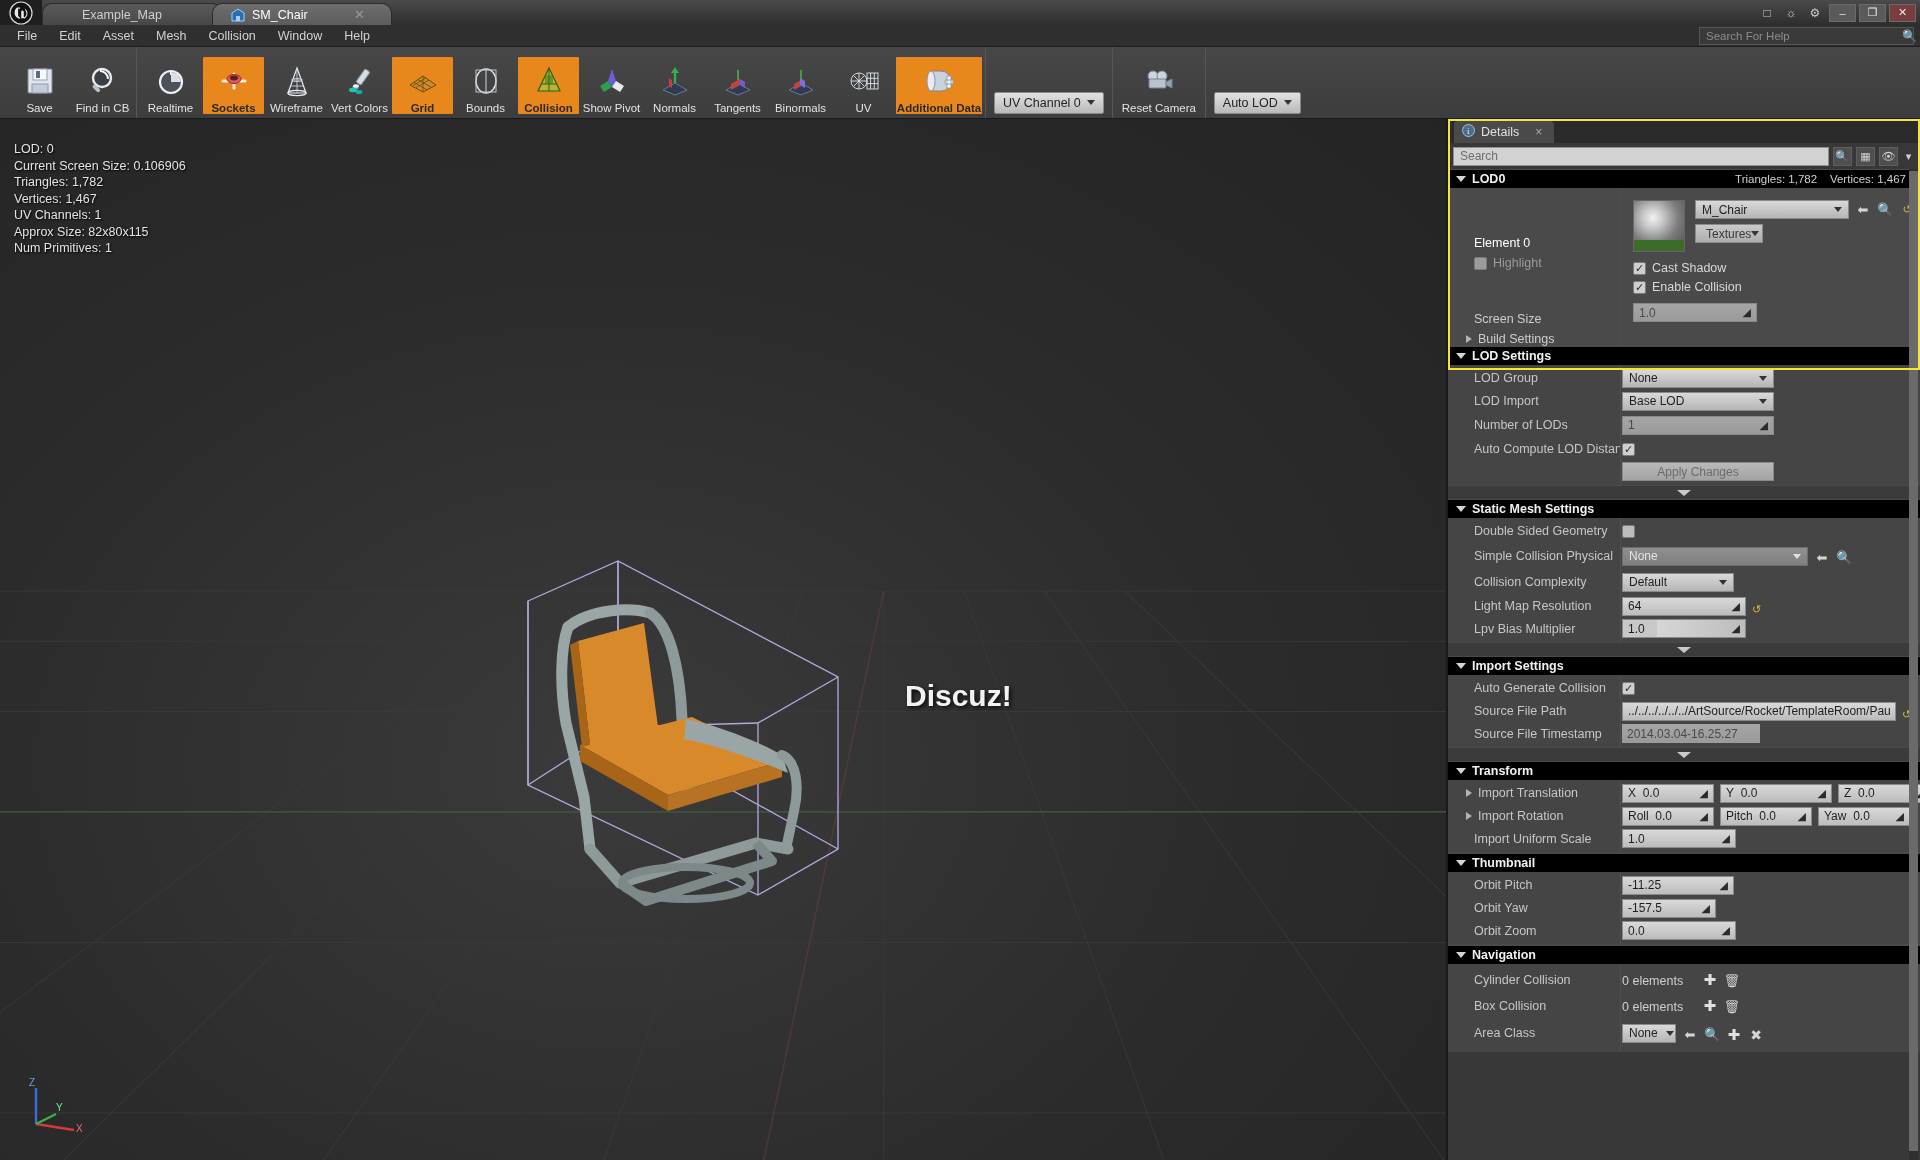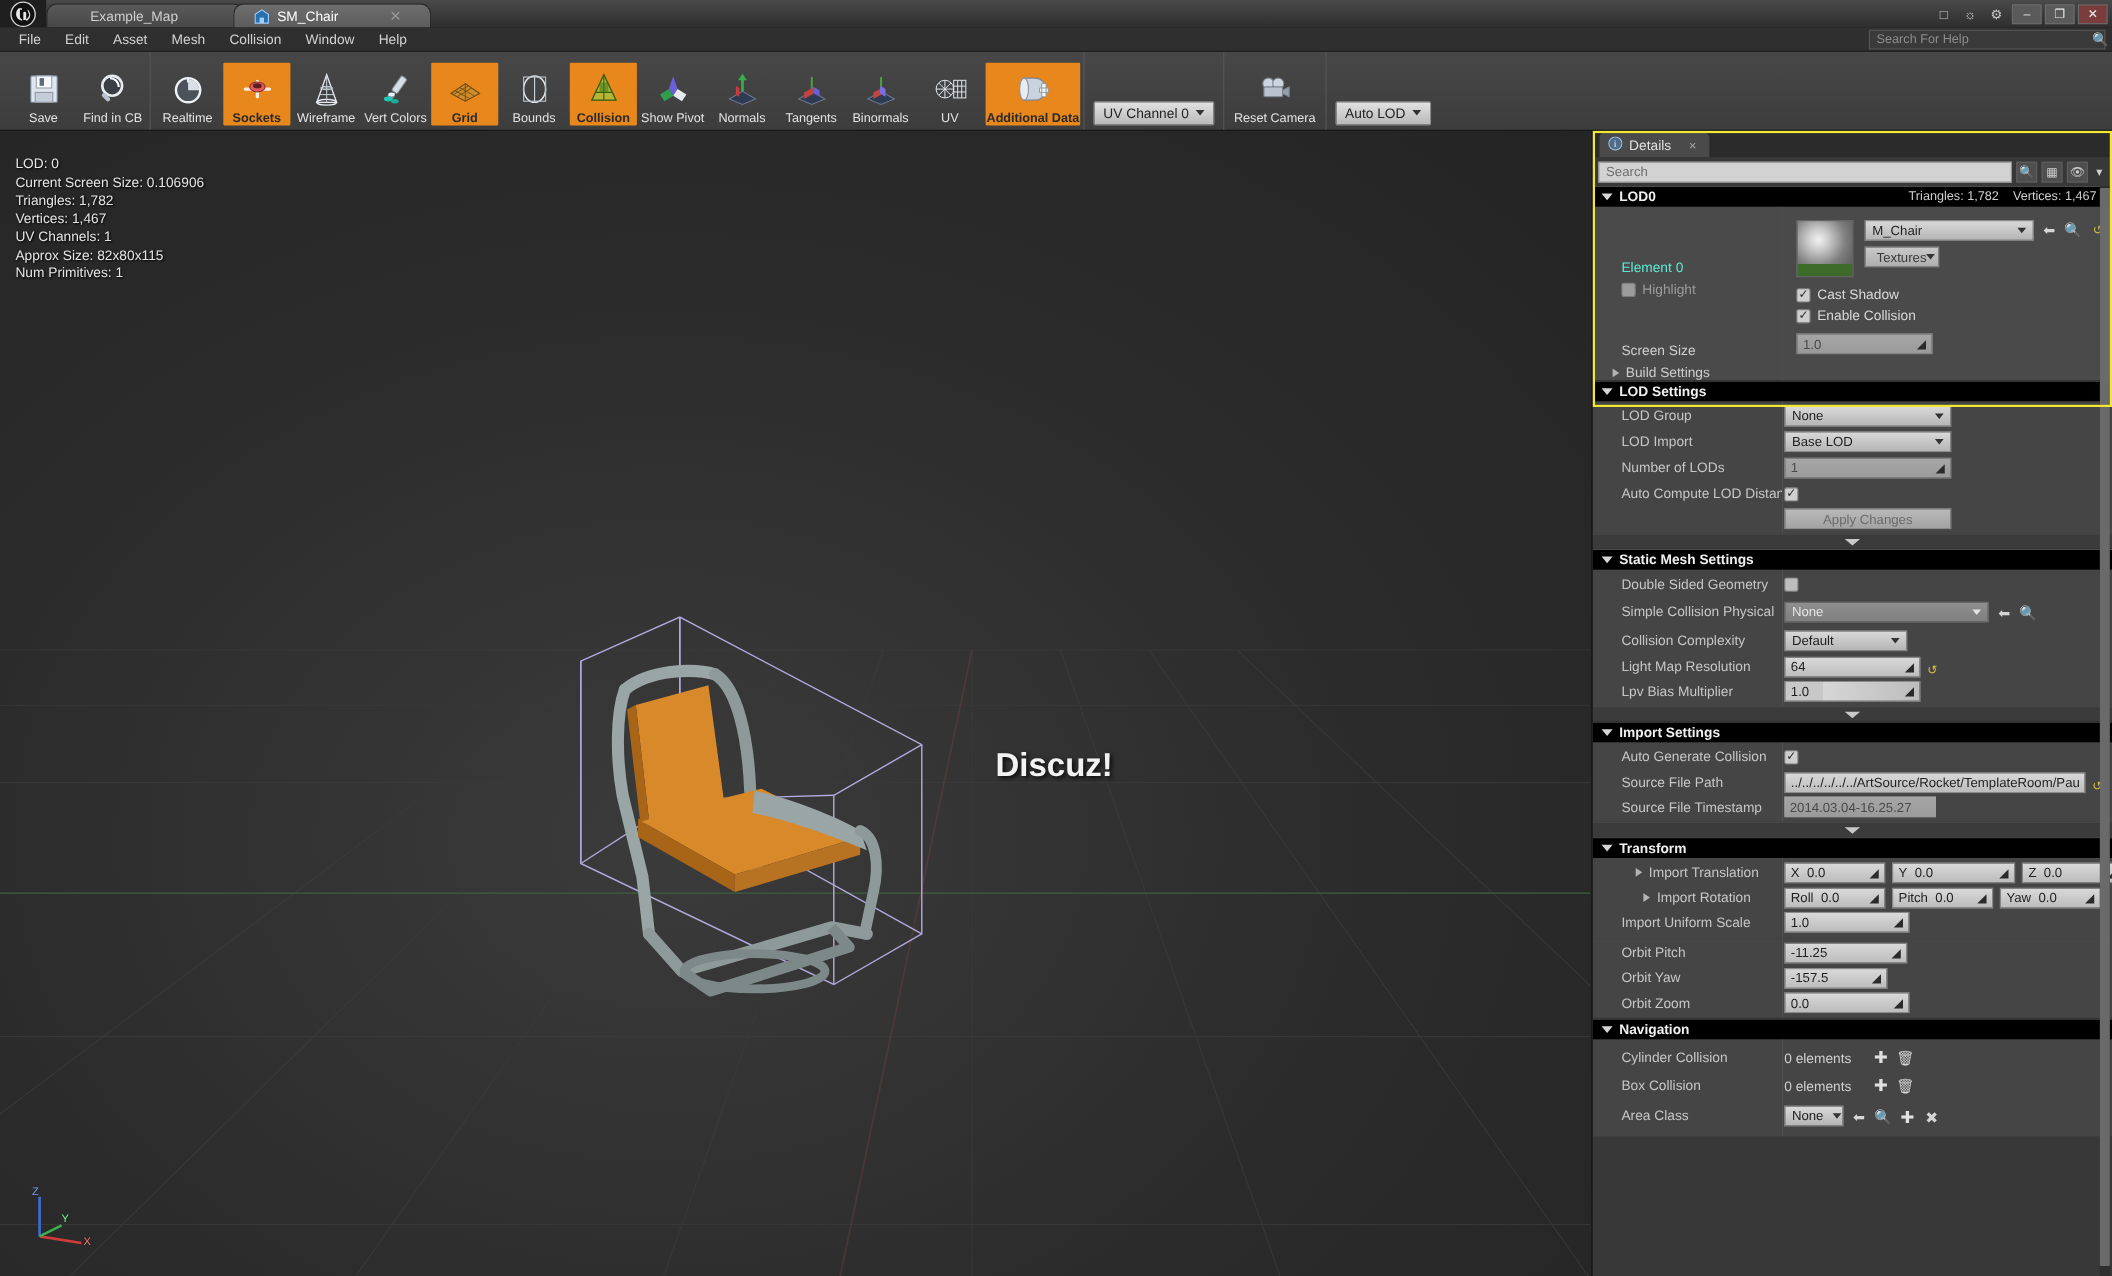--- a/index.html
+++ b/index.html
@@ -151,21 +151,21 @@
   .tri { width:0;height:0;border-left:5px solid transparent;border-right:5px solid transparent;border-top:6px solid #d6d6d6; }
   .tri-right { width:0;height:0;border-top:4.5px solid transparent;border-bottom:4.5px solid transparent;border-left:6px solid #b4b4b4; }
   .row {
     display:flex; align-items:center; min-height: 24px;
     border-bottom: none; font-size: 12.5px;
   }
   .row .lbl {
     width: 172px; flex: 0 0 172px; padding-left: 26px; color: #c6c6c6; font-size: 12.5px;
     white-space: nowrap; overflow: hidden;
   }
-  .row .lbl.indent { padding-left: 18px; display:flex; align-items:center; gap:6px;justify-content:center; }
+  .row .lbl.indent { padding-left: 18px; display:flex; align-items:center; gap:6px; }
   .row .fld { flex: 1 1 auto; display: flex; align-items:flex-end; gap: 6px; padding-left: 2px; }
   .ctl-combo {
     height: 19px; background: linear-gradient(180deg,#d9d9d9,#b5b5b5); border:1px solid #8a8a8a;
     display:flex; align-items:center; padding: 0 6px; font-size: 12px; color: #1f1f1f;
     justify-content: space-between; gap: 8px;
   }
   .ctl-text {
     height: 19px; background: linear-gradient(180deg,#d9d9d9,#bcbcbc); border:1px solid #8a8a8a;
     display:flex; align-items:center; padding: 0 5px; font-size: 12px; color: #1f1f1f;
     justify-content: space-between;
@@ -563,21 +563,21 @@
         <span class="tri"></span>
         <span>LOD0</span>
         <span class="rightinfo">
           <span>Triangles: 1,782</span>
           &nbsp;&nbsp;
           <span>Vertices: 1,467</span>
         </span>
       </div>
       <div style="display:flex;background:#4a4a4a;min-height:148px">
         <div style="width:172px;flex:0 0 172px;padding:48px 0 0 26px">
-          <div style="font-size:12.5px;color:#5eead4">Element 0</div>
+          <div style="font-size:12.5px;color:#ffffff">Element 0</div>
           <div style="display:flex;align-items:center;gap:6px;margin-top:6px">
             <span class="chk off"></span>
             <span style="font-size:12.5px;color:#9b9b9b">Highlight</span>
           </div>
           <div style="font-size:12.5px;color:#cdcdcd;margin-top:42px">Screen Size</div>
           <div style="display:flex;align-items:center;gap:6px;margin-top:6px;margin-left:-8px">
             <span class="tri-right"></span>
             <span style="font-size:12.5px;color:#cdcdcd">Build Settings</span>
           </div>
         </div>
@@ -811,20 +811,24 @@
           <div class="fld">
               <div class="ctl-text" style="width:114px">
             <span>1.0</span>
             <span class="spin">◢</span>
               </div>
             </div>
         </div>
       </div>
       <div class="sep-line"></div>
 
+      <div class="sect-head">
+        <span class="tri"></span>
+        <span>Thumbnail</span>
+      </div>
       <div style="background:#454545;position:relative">
         <div style="position:absolute;left:172px;top:0;bottom:0;width:1px;background:#4f4f4f"></div>
         <div class="row" style="padding-top:2px">
           <div class="lbl">Orbit Pitch</div>
           <div class="fld">
               <div class="ctl-text" style="width:112px">
             <span>-11.25</span>
             <span class="spin">◢</span>
               </div>
             </div>

